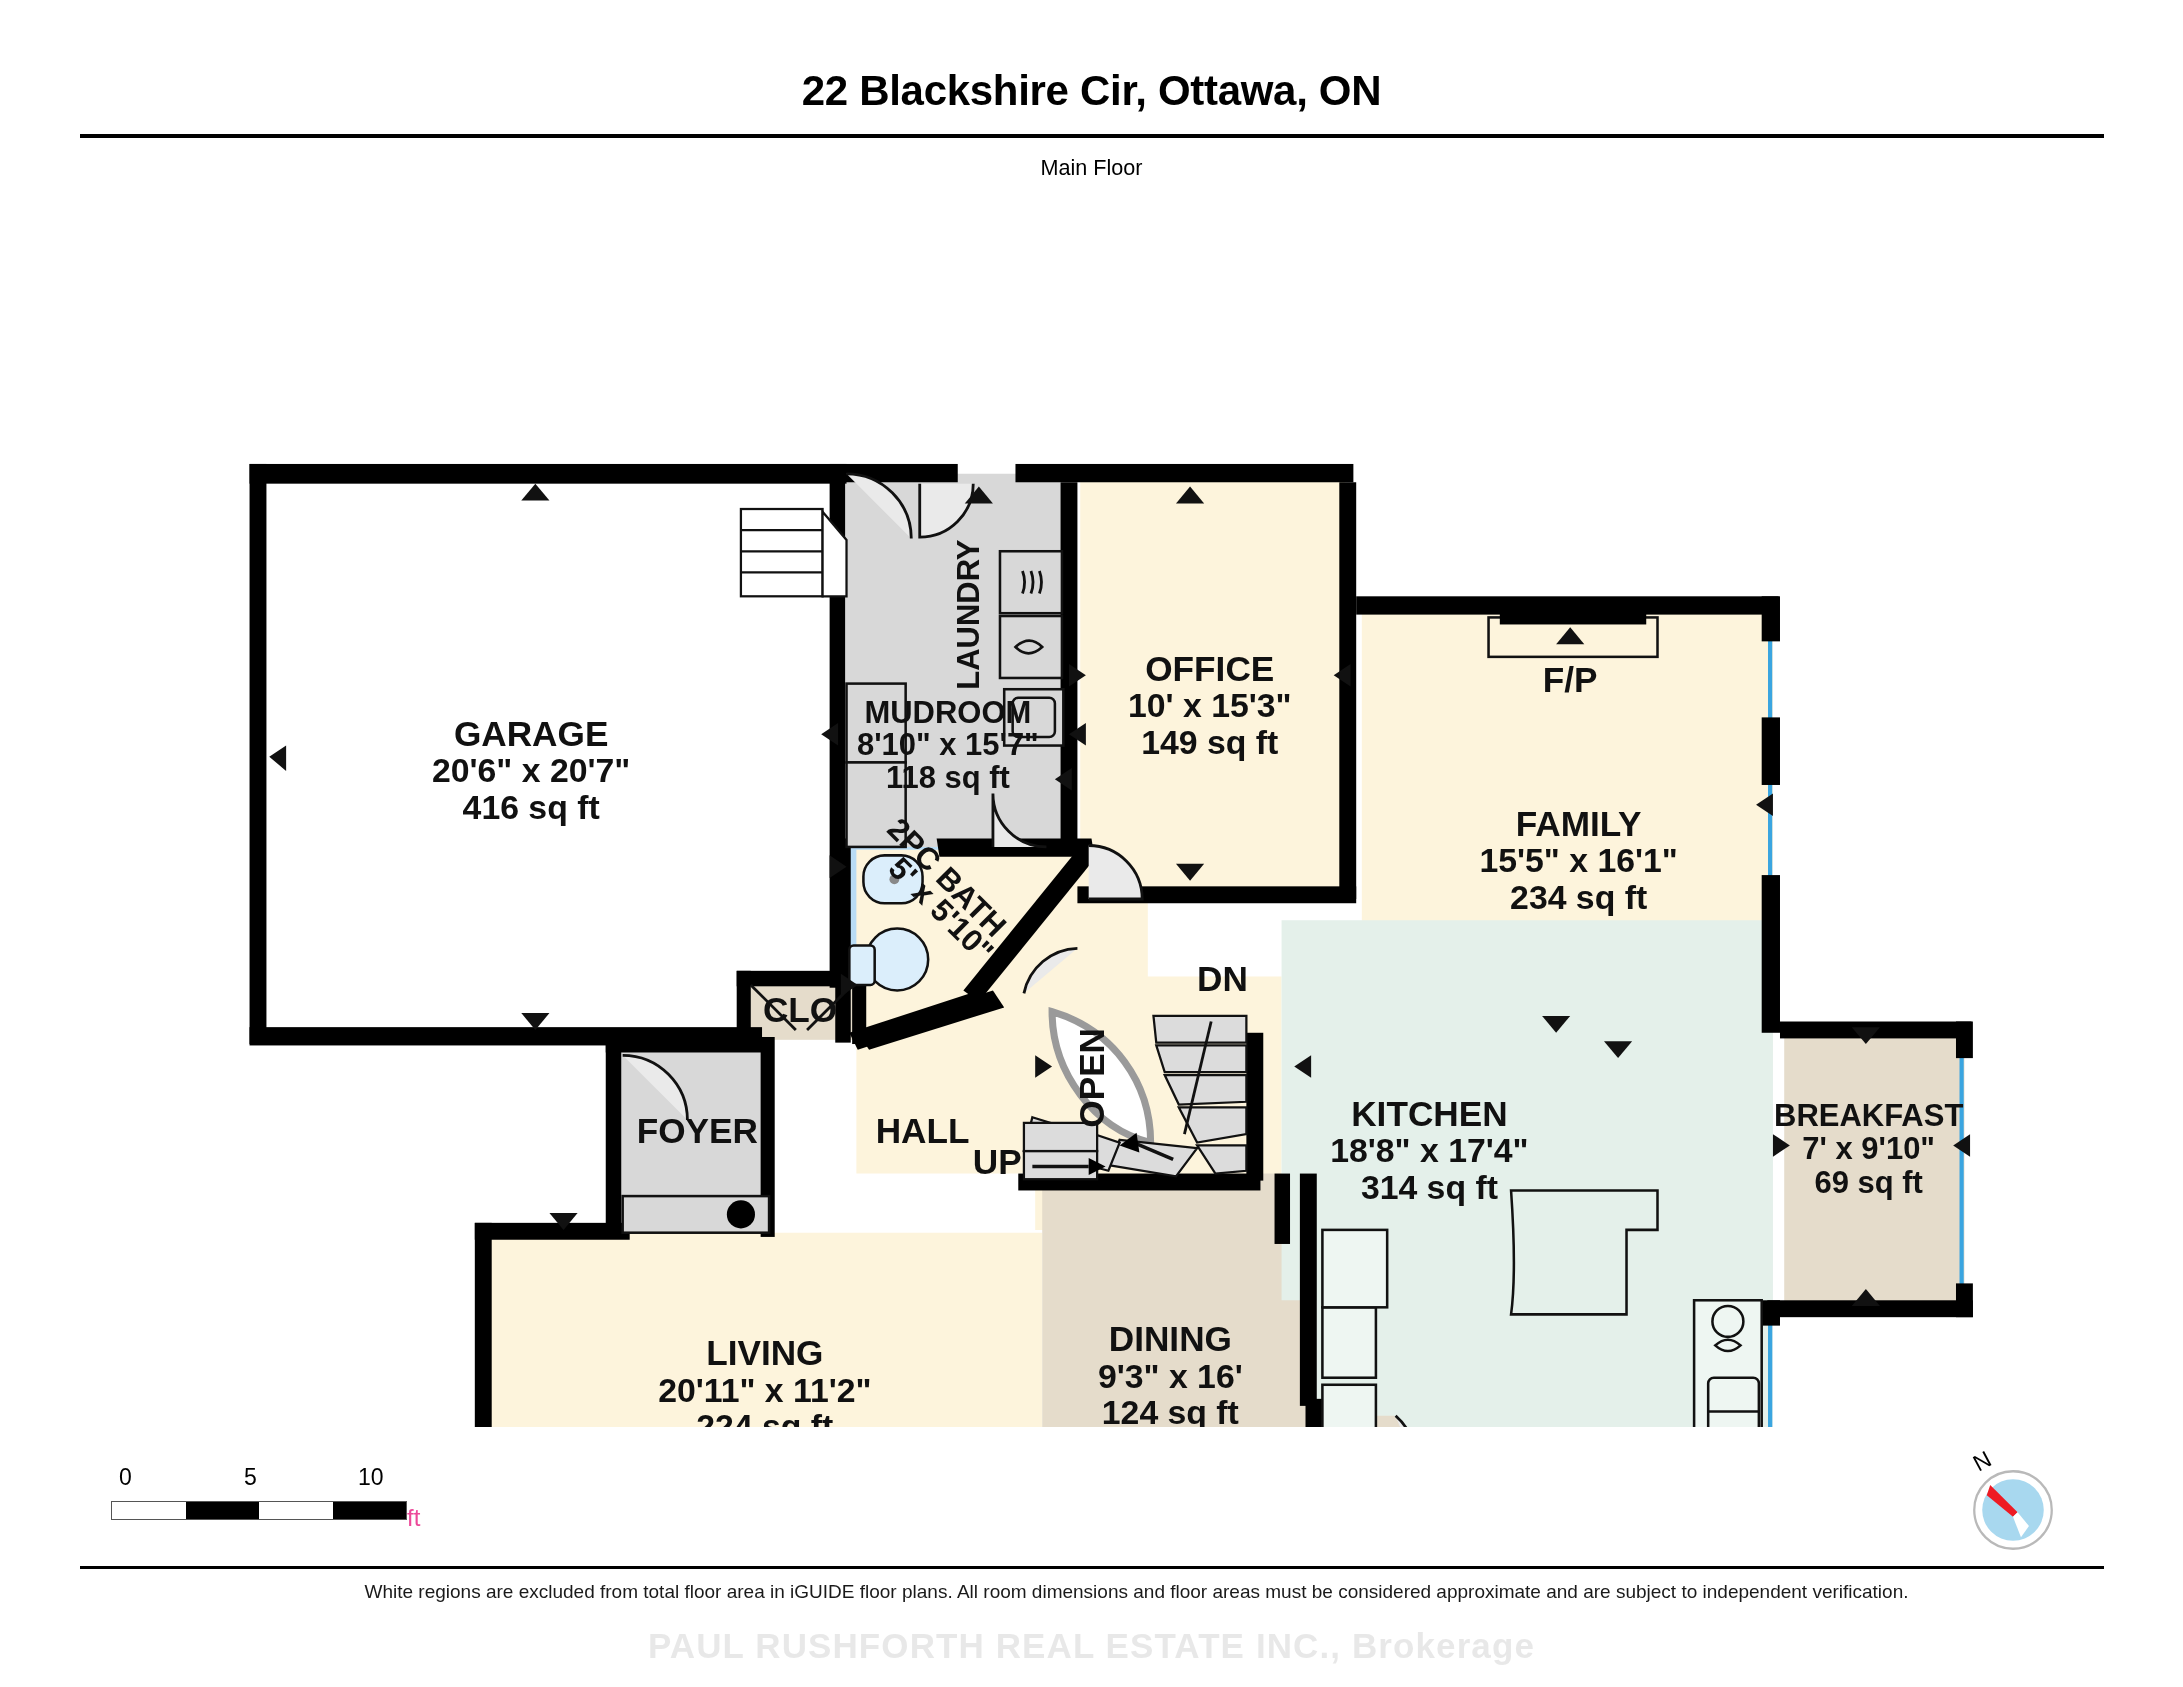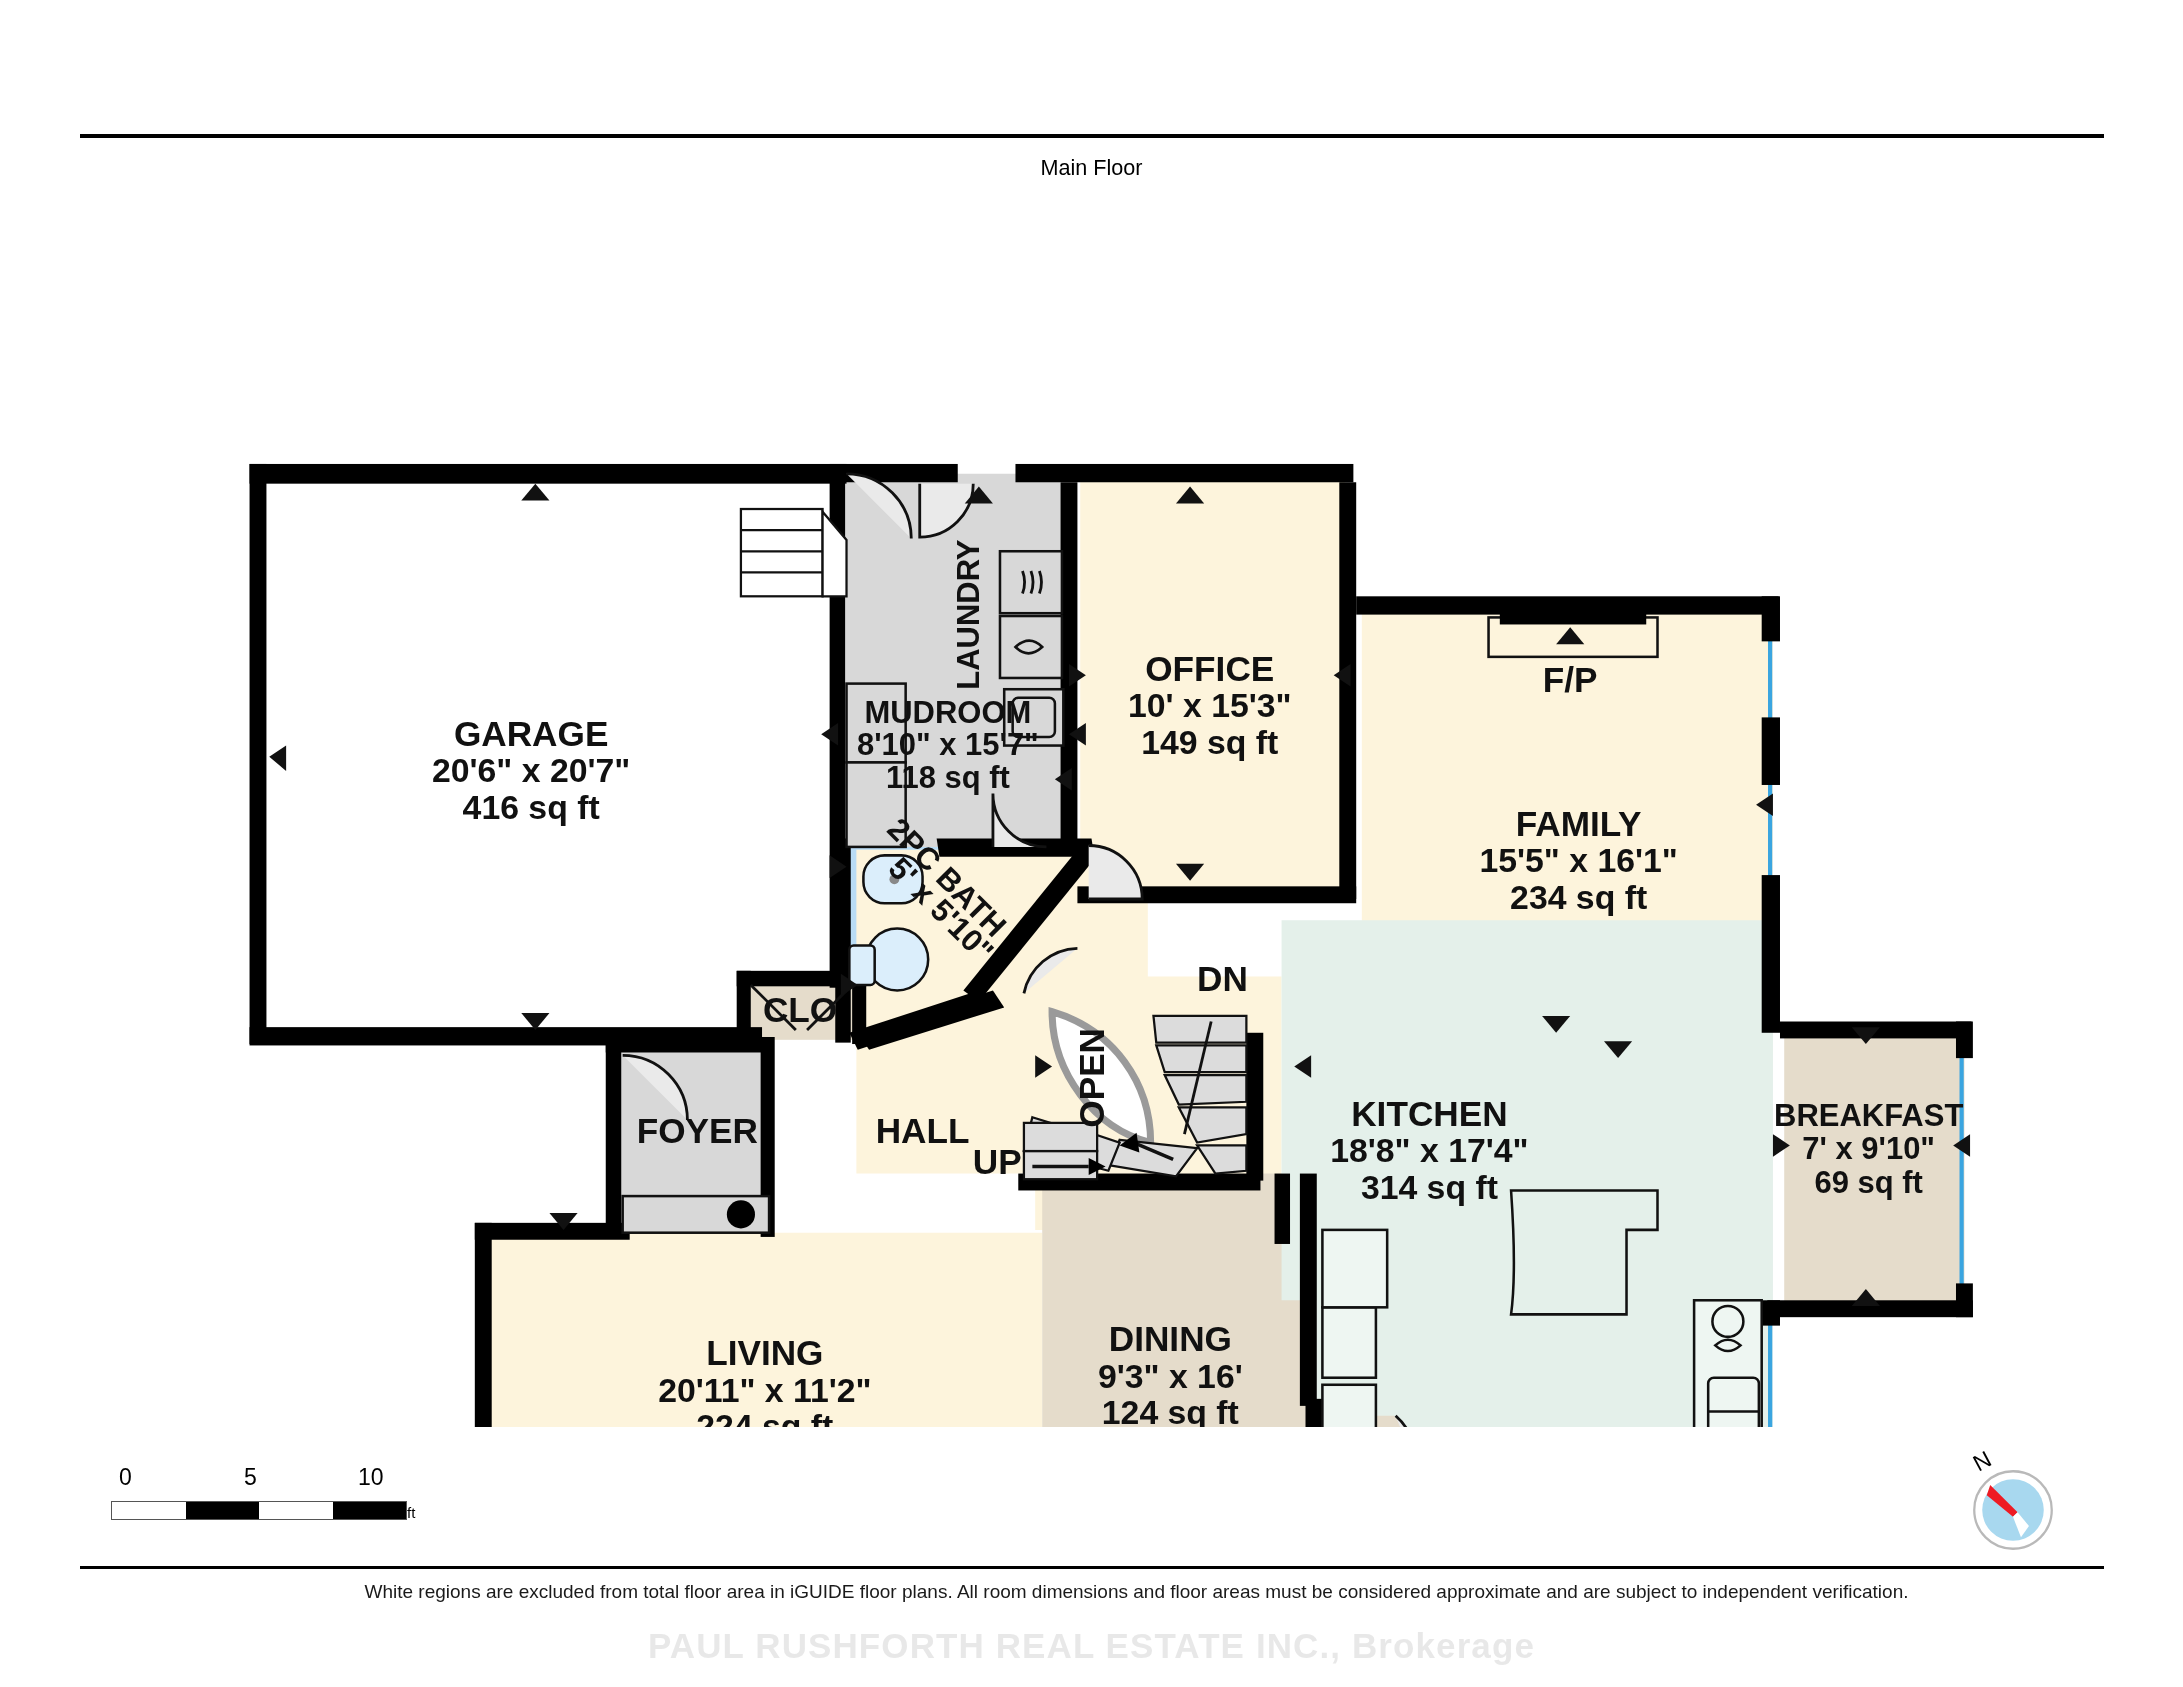--- a/index.html
+++ b/index.html
@@ -15,21 +15,21 @@
   .plan{position:absolute;left:0;top:188px;width:2183px;height:1239px;}
 
   .scalebar{position:absolute;left:111px;top:1501px;width:296px;height:19.3px;
             border:1.7px solid #555;box-sizing:border-box;display:flex;}
   .scalebar div{height:100%;}
   .sc-w{background:#fff;}
   .sc-b{background:#000;}
   .scale-nums{position:absolute;left:85px;top:1464px;width:364px;height:27px;font-size:23px;color:#000;}
   .scale-nums span{position:absolute;}
   .sn0{left:34px;} .sn5{left:159px;} .sn10{left:273px;}
-  .scale-ft{position:absolute;left:407px;top:1504px;font-size:15px;color:#000000;text-align:center;}
+  .scale-ft{position:absolute;left:407px;top:1504px;font-size:24px;color:#ec4899;text-align:center;}
 
   .prepared{position:absolute;left:0;top:1492px;width:2183px;text-align:center;
             font-size:22px;color:#000;}
 
   .compass{position:absolute;left:1956px;top:1453px;width:114px;height:114px;}
   .compass-n{position:absolute;left:1974px;top:1448px;font-size:23px;color:#000;
              transform:rotate(-28deg);transform-origin:50% 50%;}
 
   .rule-bot{position:absolute;left:80px;top:1566px;width:2024px;height:3.4px;background:#000;}
   .disclaimer{position:absolute;left:0;top:1581px;width:2183px;text-align:center;
@@ -41,20 +41,21 @@
   .rlabel{font-size:25px;font-weight:bold;text-anchor:middle;}
   .rdim{font-size:24px;font-weight:bold;text-anchor:middle;}
   .rsmall{font-size:25px;font-weight:bold;text-anchor:middle;}
   .rtiny{font-size:22px;font-weight:bold;text-anchor:middle;}
 </style>
 </head>
 <body>
 
 <div class="page">
 
+  <div class="title">22 Blackshire Cir, Ottawa, ON</div>
   <div class="rule-top"></div>
   <div class="subtitle">Main Floor</div>
 
   <div class="plan">
   <svg viewBox="0 0 1540 880" width="2183" height="1239" preserveAspectRatio="xMidYMid meet">
 
     <g>
 
       <rect x="178" y="203" width="410" height="402" fill="#ffffff"></rect>
 

